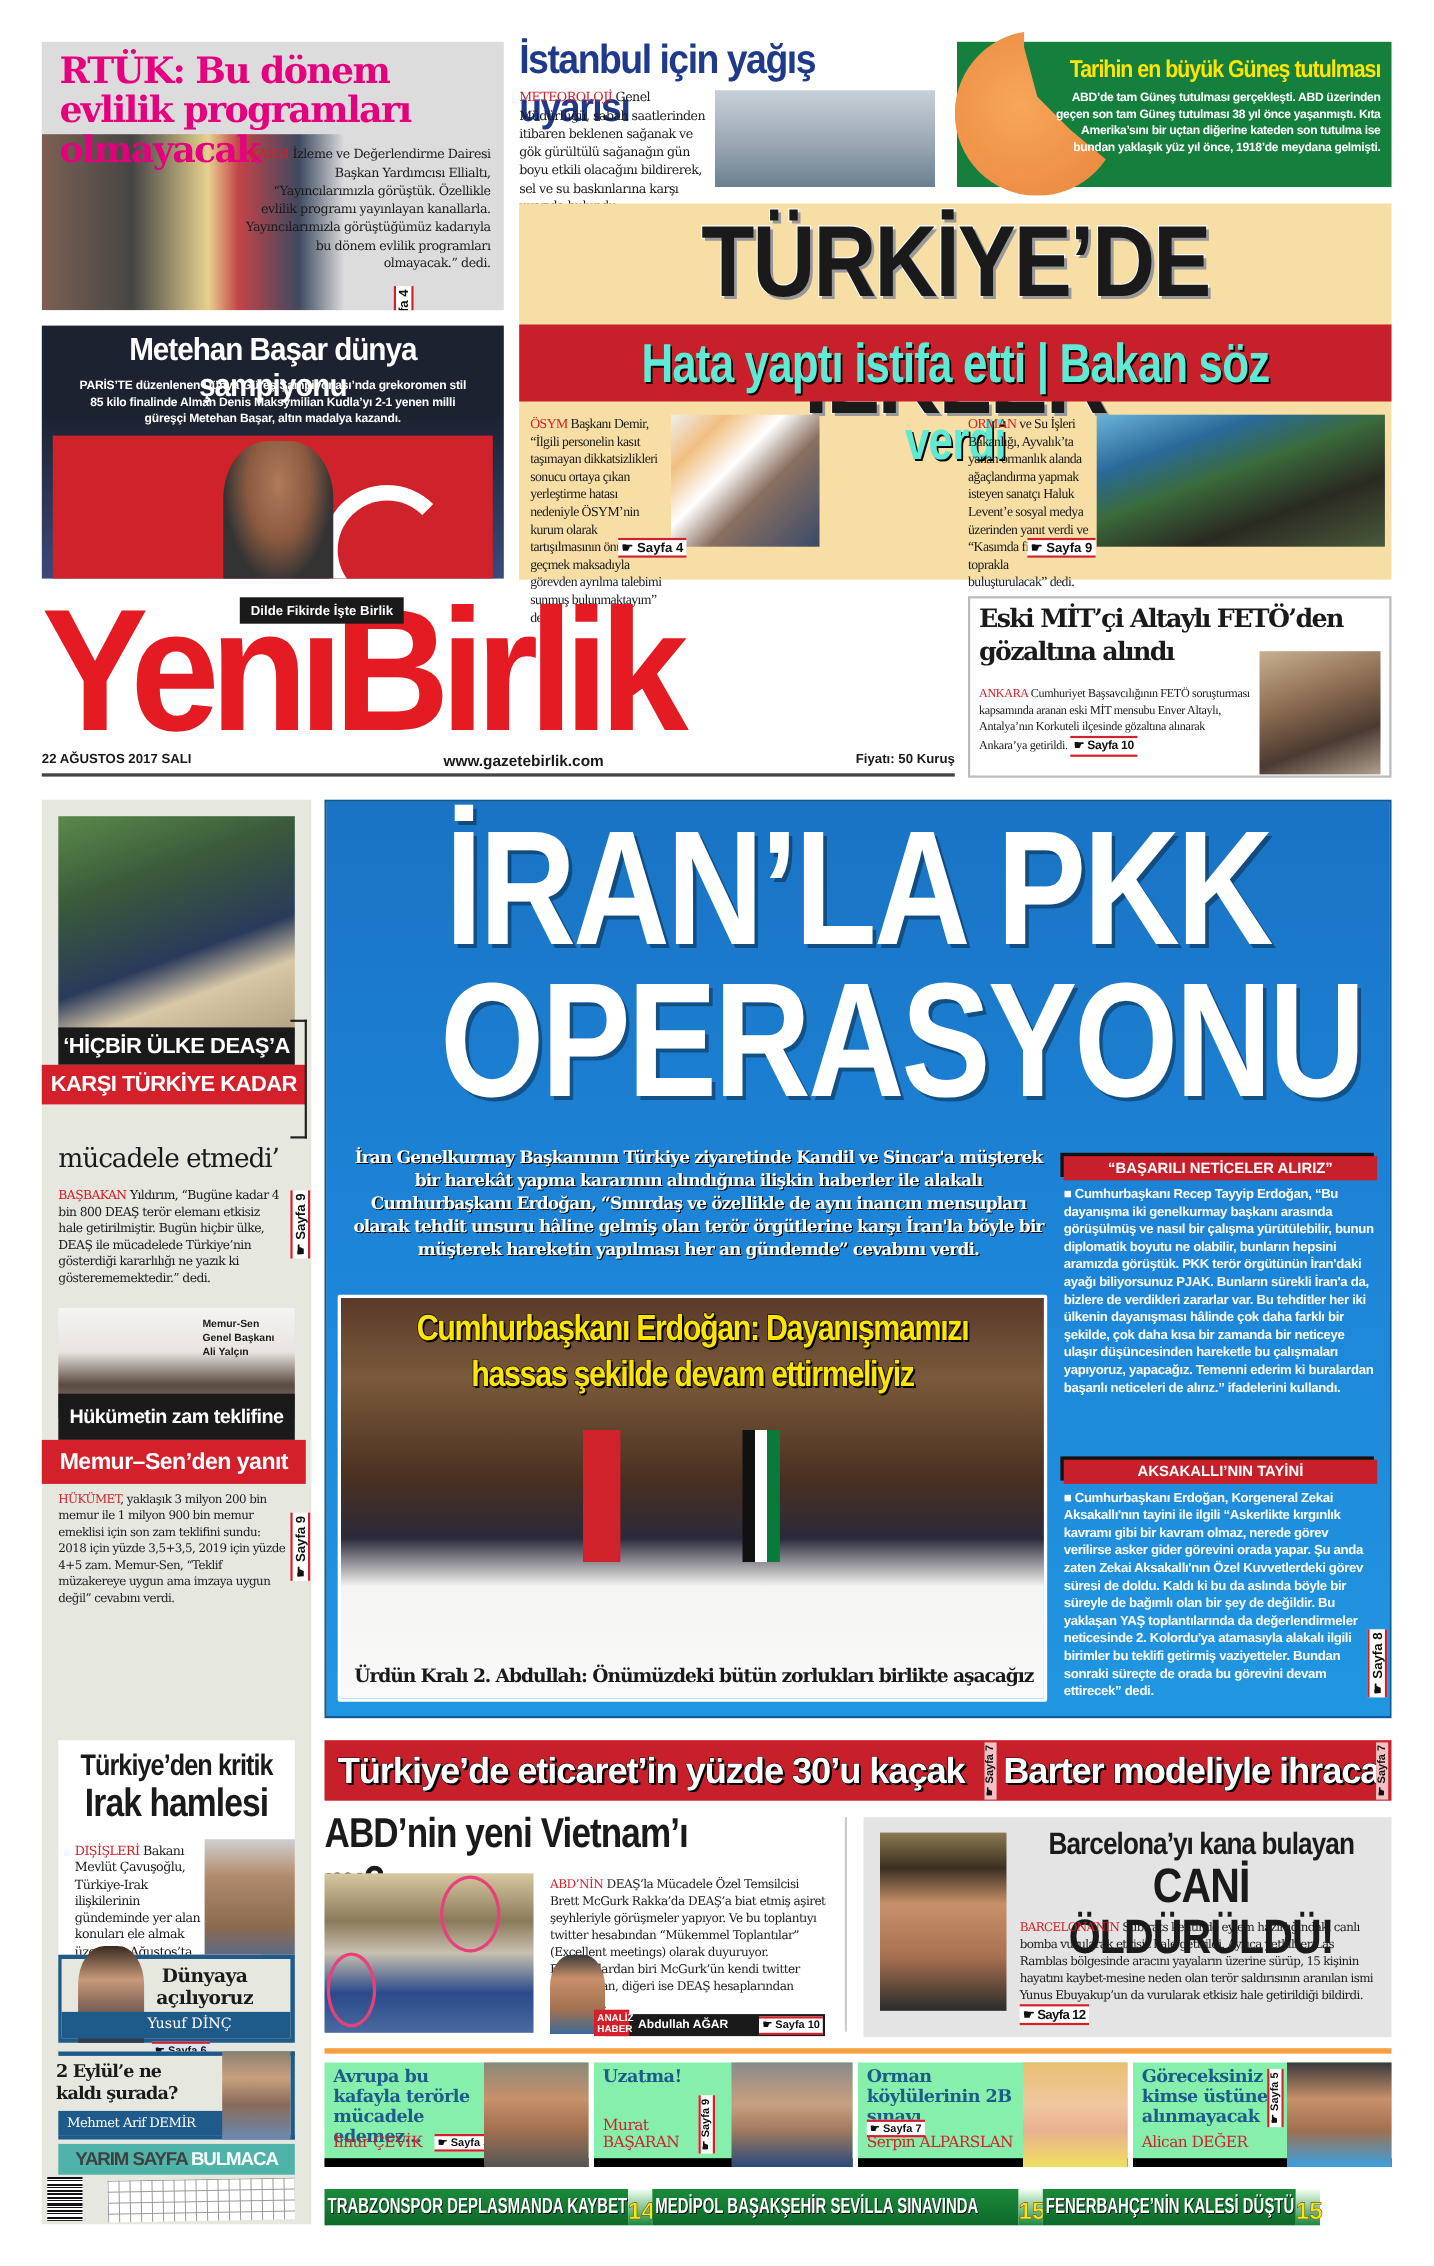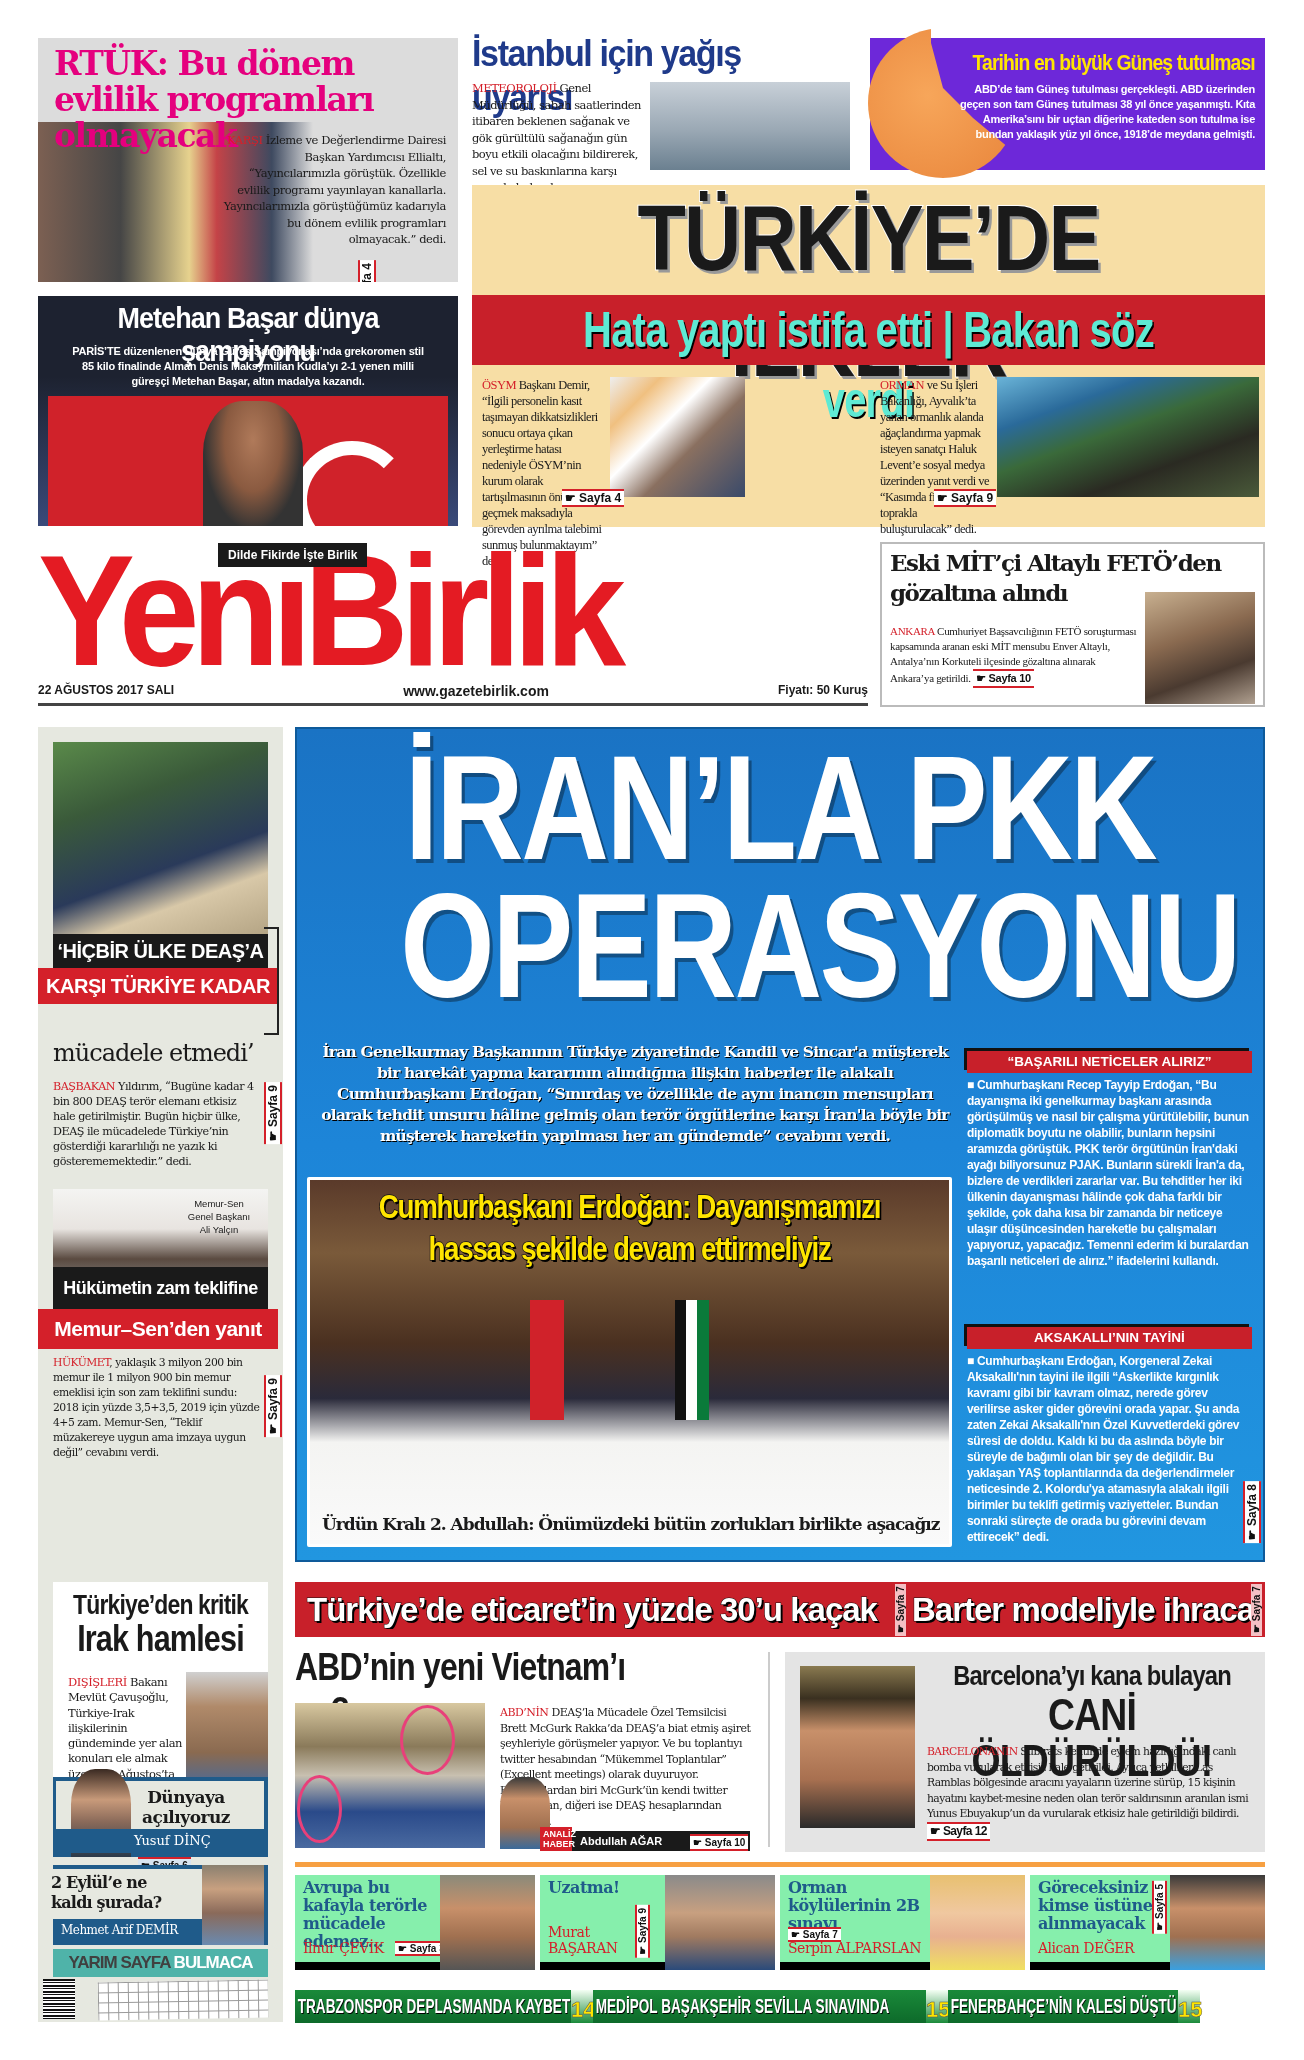--- a/index.html
+++ b/index.html
@@ -12,21 +12,21 @@
 
 #rtuk{left:38px;top:38px;width:420px;height:244px;background:#dcdcdc;overflow:hidden}
 #rtuk h2{position:absolute;left:16px;top:8px;width:395px;font-family:"DejaVu Serif",serif;font-weight:bold;font-size:33px;line-height:36px;color:#e5007e;letter-spacing:-1.5px}
 #rtuk .people{position:absolute;left:0;bottom:0;width:275px;height:160px;background:linear-gradient(90deg,#6b4a3a 0%,#2b2b2b 30%,#e8d080 55%,#c0282d 65%,#22304a 85%,#dcdcdc 100%);opacity:.85}
 #rtuk p{position:absolute;right:12px;top:94px;width:225px;text-align:right;font-family:"DejaVu Serif",serif;font-size:11.5px;line-height:16.5px;letter-spacing:-.4px}
 #rtuk .sayfa-v{position:absolute;left:320px;top:222px}
 #ist{left:472px;top:32px;width:385px;height:250px}
 #ist h2{font-family:"Liberation Sans",sans-serif;font-weight:bold;font-size:37px;color:#1f3a8a;letter-spacing:-1.5px;line-height:44px;transform:scaleX(.92);transform-origin:left}
 #ist p{position:absolute;left:0;top:48px;width:170px;font-family:"DejaVu Serif",serif;font-size:11.5px;line-height:16.5px;letter-spacing:-.5px}
 #ist .img{position:absolute;left:178px;top:50px;width:200px;height:88px;background:linear-gradient(180deg,#c8d0d8 0%,#9aa8b4 55%,#6b8090 100%)}
-#ecl{left:870px;top:38px;width:395px;height:132px;background:#6d28d9}
+#ecl{left:870px;top:38px;width:395px;height:132px;background:#15803d}
 #ecl .sun{position:absolute;left:-2px;top:-10px;width:150px;height:150px;border-radius:50%;background:radial-gradient(circle at 40% 45%,#f7a65a,#e8843a);clip-path:polygon(0 0,42% 0,42% 10%,50% 40%,70% 60%,100% 85%,100% 100%,0 100%)}
 #ecl h3{position:absolute;right:10px;top:12px;font-family:"Liberation Sans",sans-serif;font-weight:bold;font-size:22px;color:#ffe500;letter-spacing:-1px;transform:scaleX(.88);transform-origin:right}
 #ecl p{position:absolute;right:10px;top:44px;width:300px;text-align:right;color:#fff;font-weight:bold;font-size:11px;line-height:15px;letter-spacing:-.3px}
 #ilk{left:472px;top:185px;width:793px;height:342px;background:#f7dea5}
 #ilk h1{position:absolute;left:0;top:0;width:100%;text-align:center;font-family:"Liberation Sans",sans-serif;font-weight:bold;font-size:92px;line-height:106px;color:#1a1a1a;letter-spacing:-2px;-webkit-text-stroke:2px #fff;paint-order:stroke fill;transform:scaleX(.86);text-shadow:3px 3px 0 #999}
 #ilk .bar{position:absolute;left:0;top:110px;width:100%;height:70px;background:#c8202a;color:#5eead4;font-weight:bold;font-size:50px;line-height:70px;text-align:center;letter-spacing:-1px;text-shadow:2px 2px 0 #000}
 #ilk .bar span{display:inline-block;transform:scaleX(.8)}
 #ilk .c1{position:absolute;left:10px;top:192px;width:125px;font-family:"Liberation Serif",serif;font-size:12.5px;line-height:16px;letter-spacing:-.5px}
 #ilk .c3{position:absolute;left:408px;top:192px;width:110px;font-family:"Liberation Serif",serif;font-size:12.5px;line-height:16px;letter-spacing:-.5px}
 #ilk .img1{position:absolute;left:138px;top:192px;width:135px;height:120px;background:linear-gradient(135deg,#eee 0%,#f0c080 20%,#fff 40%,#8a7060 60%,#3a4a6a 100%)}
@@ -53,21 +53,21 @@
 
 #lcol{left:38px;top:727px;width:245px;height:1295px;background:#e6e8e0}
 #lcol .pm{position:absolute;left:15px;top:15px;width:215px;height:200px;background:linear-gradient(160deg,#5a8a4a 0%,#3a5a3a 30%,#2a3a5a 60%,#d8c8a8 75%,#b0a080 100%)}
 .lc-black{position:absolute;left:15px;background:#1a1a1a;color:#fff;font-weight:bold;text-align:center;letter-spacing:-.5px}
 .lc-red{position:absolute;left:0;background:#d4202a;color:#fff;font-weight:bold;text-align:center;letter-spacing:-.5px}
 #lcol .bracket{position:absolute;border:2px solid #222;border-left:none}
 #lcol .q3{position:absolute;left:15px;top:312px;font-family:"DejaVu Serif",serif;font-size:24px;color:#1a1a1a;letter-spacing:-1px}
 #lcol .txt{position:absolute;left:15px;width:205px;font-family:"DejaVu Serif",serif;font-size:11.2px;line-height:15px;letter-spacing:-.5px}
 #lcol .sv{position:absolute;left:226px}
 #lcol .ms{position:absolute;left:15px;top:462px;width:215px;height:100px;background:linear-gradient(180deg,#f4f4f2 0%,#e8e4e0 40%,#5a4a40 70%,#8a8a8a 100%)}
-#lcol .ms .cap{position:absolute;right:14px;top:8px;text-align:center;font-weight:normal;font-size:9.5px;line-height:13px}
+#lcol .ms .cap{position:absolute;right:14px;top:8px;text-align:left;font-weight:bold;font-size:9.5px;line-height:13px}
 #lcol .irak{position:absolute;left:15px;top:662px;width:215px;height:205px;background:#fff}
 #lcol .irak h3{position:absolute;left:0;top:8px;width:100%;text-align:center;font-weight:bold;font-size:27px;line-height:30px;letter-spacing:-1px;transform:scaleX(.85)}
 #lcol .irak h3 .big{font-size:36px;line-height:38px}
 #lcol .irak .img{position:absolute;right:0;top:90px;width:82px;height:115px;background:linear-gradient(180deg,#d0d0d0 0%,#b08a6a 30%,#8a6a50 70%,#4a6a9a 100%)}
 #lcol .irak p{position:absolute;left:15px;top:93px;width:120px;font-family:"DejaVu Serif",serif;font-size:11.5px;line-height:15.3px;letter-spacing:-.5px}
 #lcol .irak .sayfa{position:absolute;right:30px;bottom:-8px}
 .colbox{position:absolute;left:15px;width:215px;border:4px solid #1f5b8a;border-left-width:3px;background:#e6e8e0}
 #lcol .dinc{top:1036px;height:80px}
 #lcol .dinc .face{position:absolute;left:15px;top:-12px;width:60px;height:88px;background:linear-gradient(180deg,#3a2a22 0%,#c89a7a 35%,#8a6a5a 60%,#2a3a4a 100%);border-radius:40% 40% 0 0}
 #lcol .dinc h4{position:absolute;right:28px;top:6px;text-align:center;font-family:"DejaVu Serif",serif;font-size:17px;line-height:20px;letter-spacing:-.5px}

